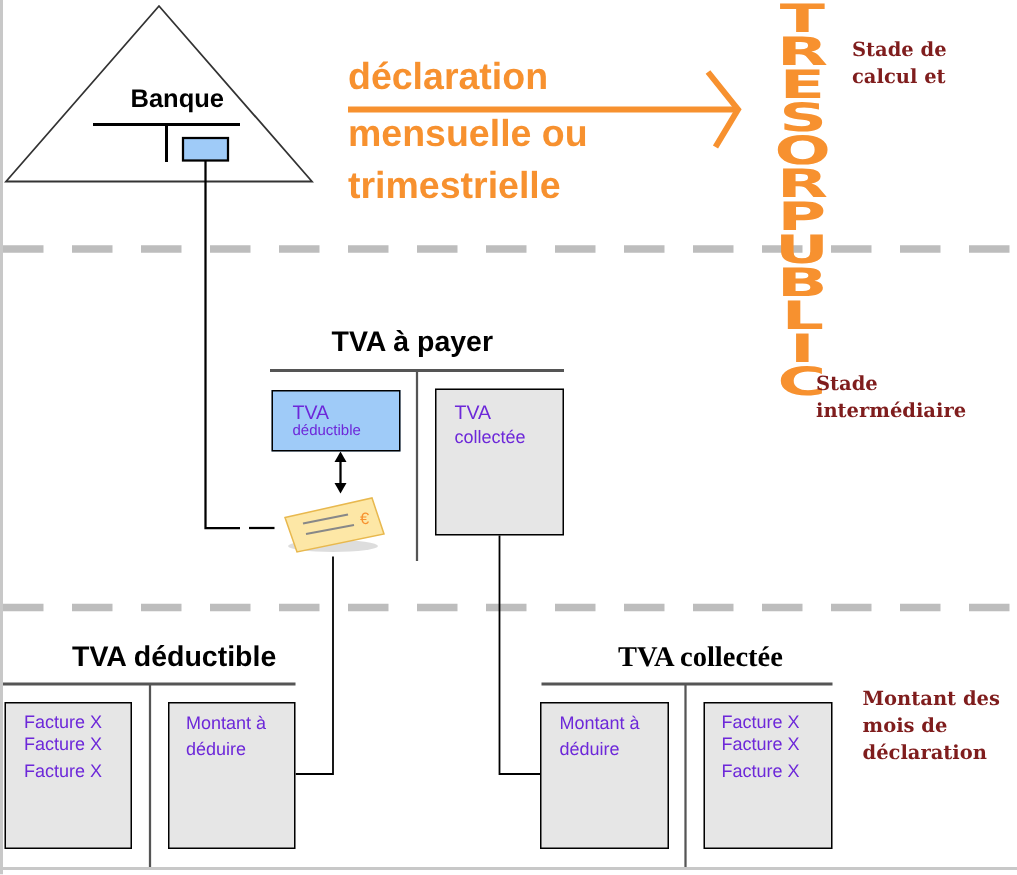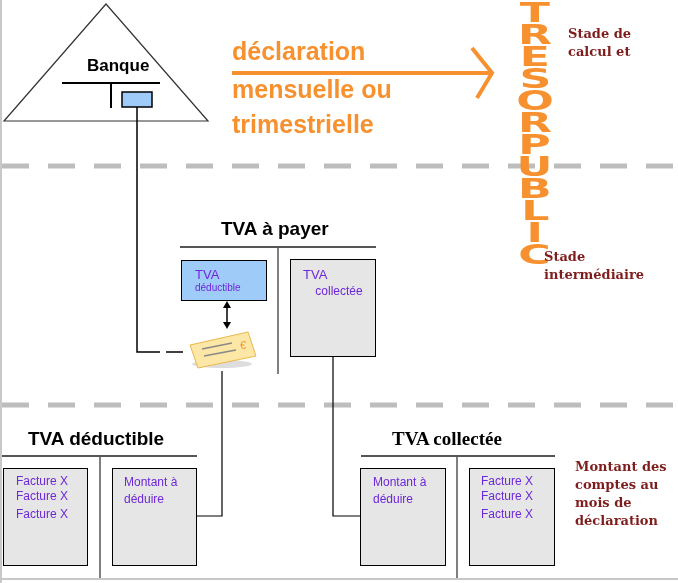--- a/index.html
+++ b/index.html
@@ -7,21 +7,21 @@
   .abs{position:absolute;}
   .frame-left{left:0;top:0;width:2px;height:583px;background:#c8c8c8;}
   .frame-bottom{left:0;top:578px;width:678px;height:2px;background:#c8c8c8;}
   svg.lines{position:absolute;left:0;top:0;}
   .bank-label{left:75px;top:56px;font-size:17px;font-weight:bold;color:#000;margin-left:12px;}
   .decl{left:232px;font-size:25px;font-weight:bold;color:#f7912f;line-height:30px;}
   .tresor{left:515px;top:2px;width:40px;display:flex;flex-direction:column;align-items:center;}
   .tresor span{font-family:"DejaVu Sans",sans-serif;font-weight:bold;font-size:26px;color:#f7912f;line-height:22px;transform:scaleX(1.7);}
   .stage{color:#7f1d1d;font-family:"DejaVu Serif",serif;font-weight:bold;font-size:13px;line-height:18px;}
   .h-title{font-size:19px;color:#000;}
-  .h-bold{font-weight:bold;}
+  .h-bold{font-weight:bold;margin-left:20px;}
   .box{border:1.5px solid #000;background:#e6e6e6;box-sizing:border-box;font-size:12px;color:#6d28d9;}
   .box-blue{background:#9fcbf8;}
   .box .t{display:block;}
   .fact{line-height:15px;}
 </style>
 </head>
 <body>
 
 <div class="abs frame-left"></div>
 <div class="abs frame-bottom"></div>
@@ -91,33 +91,32 @@
 <div class="abs stage" style="left:568px;top:25px;">
   <div>Stade de</div>
   <div>calcul et</div>
 </div>
 <div class="abs stage" style="left:544px;top:248px;">
   <div>Stade</div>
   <div>intermédiaire</div>
 </div>
 <div class="abs stage" style="left:575px;top:458px;">
   <div>Montant des</div>
-  <div>comptes au</div>
   <div>mois de</div>
   <div>déclaration</div>
 </div>
 
 <div class="abs h-title" style="left:221px;top:218px;font-weight:bold;">TVA à payer</div>
 <div class="abs box box-blue" style="left:181px;top:260px;width:86px;height:41px;padding:6px 0 0 13px;">
   <span class="t" style="font-size:13px;">TVA</span>
   <span class="t" style="font-size:10px;">déductible</span>
 </div>
 <div class="abs box" style="left:290px;top:259px;width:86px;height:98px;padding:7px 0 0 12px;">
   <span class="t" style="font-size:13px;">TVA</span>
-  <span class="t" style="font-size:12px;margin-top:2px;text-align:center;">collectée</span>
+  <span class="t" style="font-size:12px;margin-top:2px;">collectée</span>
 </div>
 
 <div class="abs h-title h-bold" style="left:28px;top:428px;">TVA déductible</div>
 <div class="abs box" style="left:3px;top:468px;width:85px;height:98px;padding:5px 0 0 12px;">
   <span class="t fact">Facture X</span>
   <span class="t fact">Facture X</span>
   <span class="t fact" style="margin-top:3px">Facture X</span>
 </div>
 <div class="abs box" style="left:112px;top:468px;width:85px;height:98px;padding:5px 0 0 11px;">
   <span class="t" style="line-height:17px;">Montant à</span>

